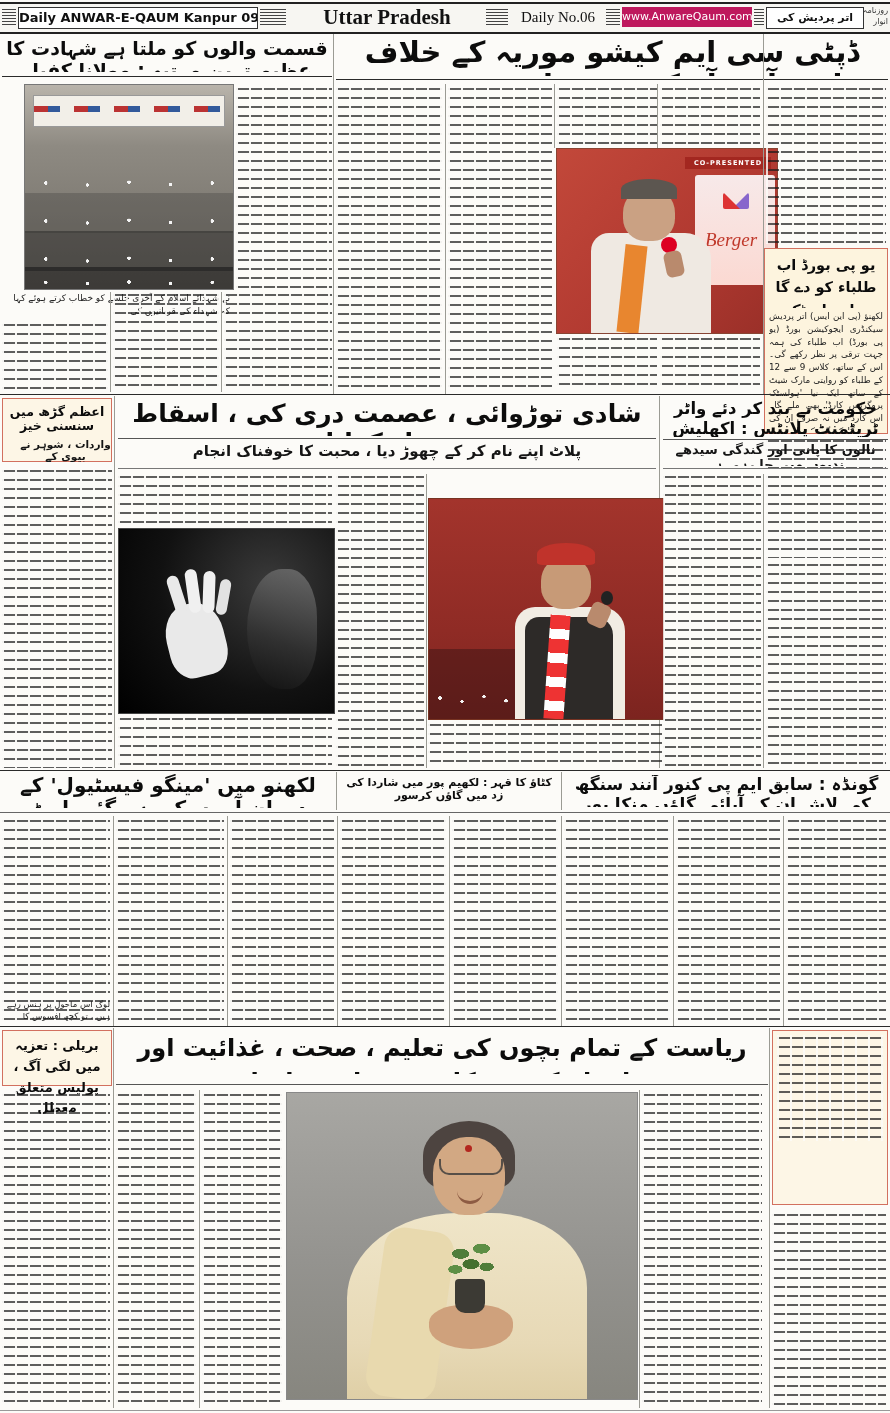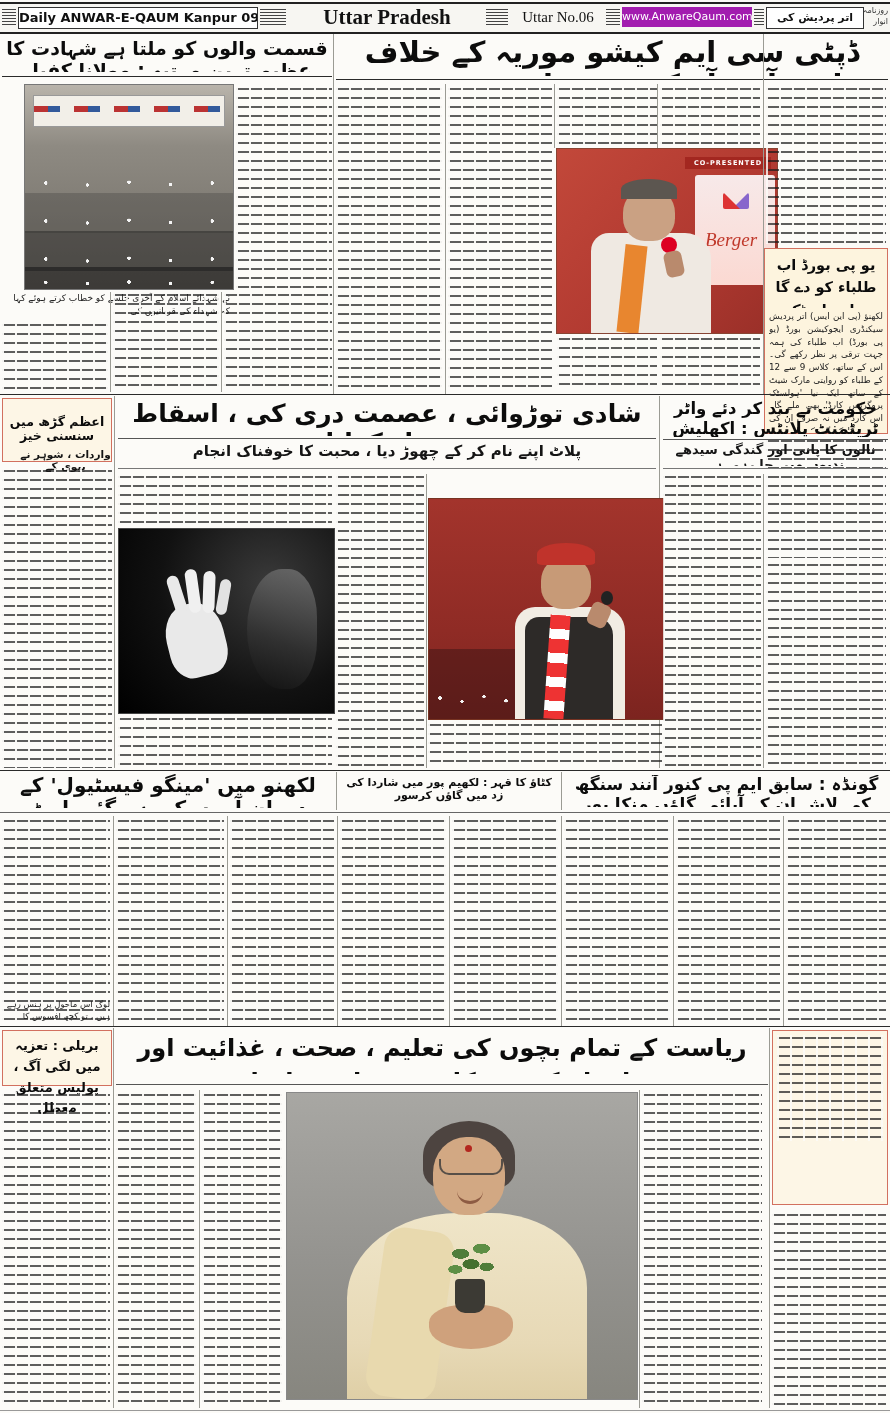--- a/index.html
+++ b/index.html
@@ -33,23 +33,23 @@
 
   <div class="abs" style="left:0;top:2px;width:890px;height:28px;border-top:2px solid #222;border-bottom:2px solid #222;background:#f7f6f2;">
     <div class="abs hdr-stripe" style="left:2px;top:5px;width:14px;height:16px;"></div>
     <div class="abs" style="left:18px;top:3px;width:238px;height:20px;border:1px solid #333;background:#fff;
                 font-size:13px;font-weight:bold;text-align:center;line-height:20px;white-space:nowrap;overflow:hidden;">Daily ANWAR-E-QAUM Kanpur 09-07-2025</div>
     <div class="abs hdr-stripe" style="left:260px;top:5px;width:26px;height:16px;"></div>
     <div class="abs" style="left:292px;top:0px;width:190px;height:26px;font-family:Liberation Serif, serif;
                 font-size:21px;font-weight:bold;text-align:center;line-height:26px;">Uttar Pradesh</div>
     <div class="abs hdr-stripe" style="left:486px;top:5px;width:22px;height:16px;"></div>
     <div class="abs" style="left:512px;top:1px;width:92px;height:24px;font-family:'Liberation Serif','DejaVu Serif',serif;
-                font-size:15px;text-align:center;line-height:24px;white-space:nowrap;">Uttar No.06</div>
+                font-size:15px;text-align:center;line-height:24px;white-space:nowrap;">Daily No.06</div>
     <div class="abs hdr-stripe" style="left:606px;top:5px;width:14px;height:16px;"></div>
-    <div class="abs" style="left:622px;top:3px;width:130px;height:20px;background:#a21caf;color:#fff;
+    <div class="abs" style="left:622px;top:3px;width:130px;height:20px;background:#be185d;color:#fff;
                 font-size:11px;text-align:center;line-height:20px;white-space:nowrap;overflow:hidden;">www.AnwareQaum.com</div>
     <div class="abs hdr-stripe" style="left:754px;top:5px;width:10px;height:16px;"></div>
     <div class="abs" style="left:766px;top:3px;width:96px;height:20px;border:1px solid #333;background:#fff;direction:rtl;
                 font-size:11px;font-weight:bold;text-align:center;line-height:20px;overflow:hidden;">اتر پردیش کی خبریں</div>
     <div class="abs" style="left:745px;top:-1px;width:143px;height:28px;direction:rtl;font-size:10px;text-align:left;
                 line-height:28px;overflow:hidden;color:#222;padding-right:2px;"></div>
   </div>
   <div class="abs" style="left:862px;top:5px;width:26px;height:22px;direction:rtl;font-size:8px;line-height:11px;overflow:hidden;color:#333;">روزنامہ انوار قــوم کانپور</div>
 
   <div class="abs headline" style="left:336px;top:36px;width:552px;height:40px;font-size:29px;">ڈپٹی سی ایم کیشو موریہ کے خلاف ایف آئی آر کی درخواست مسترد</div>
@@ -106,21 +106,21 @@
   <div class="abs tx" style="left:766px;top:86px;width:120px;height:158px;"></div>
   <div class="abs redbox" style="left:764px;top:248px;width:124px;height:186px;">
     <div class="headline" style="font-size:14.5px;line-height:1.55;padding:5px 3px 2px 3px;height:52px;">یو پی بورڈ اب طلباء کو دے گا نیا ہولسٹک پروگریس کارڈ</div>
     <div class="urdu-small" style="margin:2px 4px;height:120px;text-align:justify;font-size:8.8px;">لکھنؤ (پی این ایس) اتر پردیش سیکنڈری ایجوکیشن بورڈ (یو پی بورڈ) اب طلباء کی ہمہ جہت ترقی پر نظر رکھے گی۔ اس کے ساتھ، کلاس 9 سے 12 کے طلباء کو روایتی مارک شیٹ کے ساتھ ایک نیا 'ہولسٹک پروگریس کارڈ' بھی ملے گا۔ اس کارڈ میں نہ صرف ان کی تعلیمی کارکردگی کے بارے میں معلومات ہوں گی بلکہ ان کی دیگر سرگرمیاں جیسے کھیل، فن، طرز عمل، قائدانہ صلاحیت اور سماجی سوچ بھی شامل ہوگی۔</div>
   </div>
   <div class="abs tx" style="left:766px;top:438px;width:120px;height:120px;"></div>
 
   <div class="abs hrule" style="left:0;top:394px;width:890px;"></div>
 
   <div class="abs redbox" style="left:2px;top:398px;width:110px;height:64px;background:#fdf6e6;">
-    <div class="headline" style="font-size:12.5px;padding-top:16px;">اعظم گڑھ میں سنسنی خیز</div>
+    <div class="headline" style="font-size:12.5px;padding-top:6px;">اعظم گڑھ میں سنسنی خیز</div>
     <div class="subhead" style="font-size:10.5px;padding-top:4px;margin-left:17px;">واردات ، شوہر نے بیوی کے</div>
   </div>
   <div class="abs tx" style="left:2px;top:468px;width:110px;height:300px;"></div>
   <div class="abs vrule" style="left:114px;top:396px;height:372px;"></div>
 
   <div class="abs headline" style="left:118px;top:400px;width:538px;height:36px;font-size:25px;">شادی توڑوائی ، عصمت دری کی ، اسقاط حمل کرایا</div>
   <div class="abs hrule" style="left:118px;top:438px;width:538px;background:#555;"></div>
   <div class="abs subhead" style="left:118px;top:442px;width:538px;height:24px;font-size:15px;">پلاٹ اپنے نام کر کے چھوڑ دیا ، محبت کا خوفناک انجام</div>
   <div class="abs hrule" style="left:118px;top:468px;width:538px;background:#777;"></div>
 

